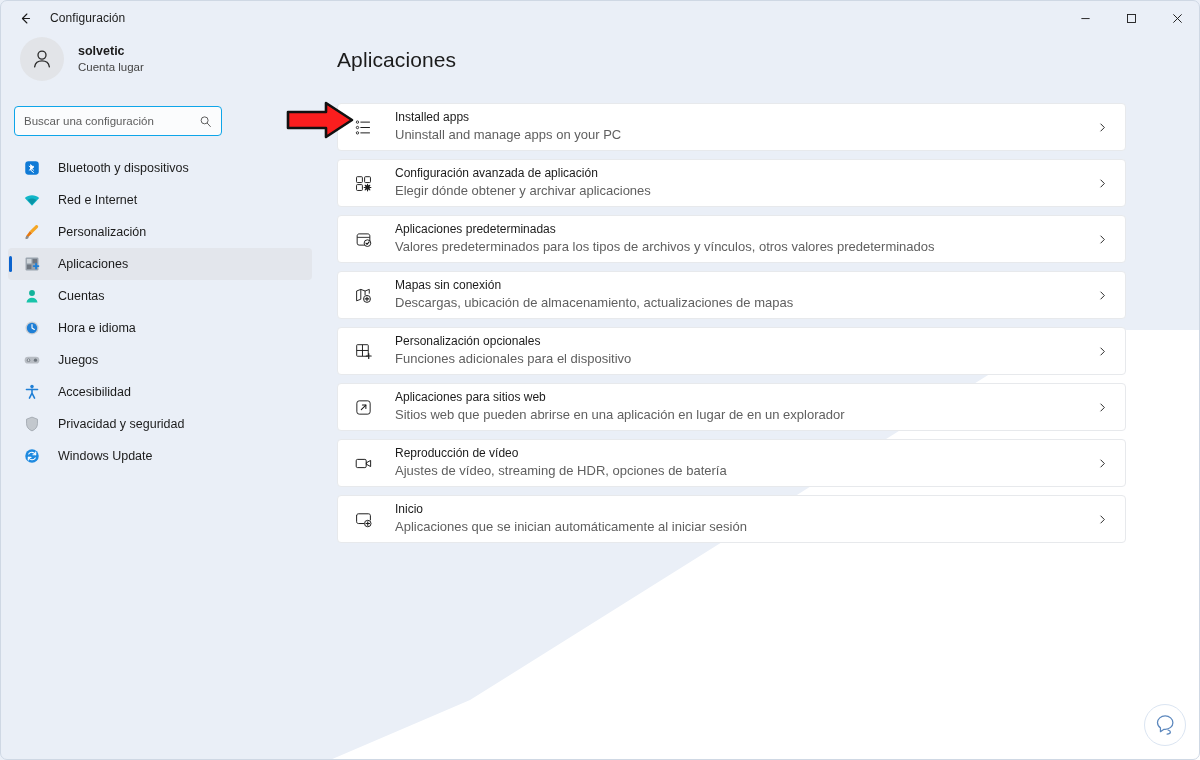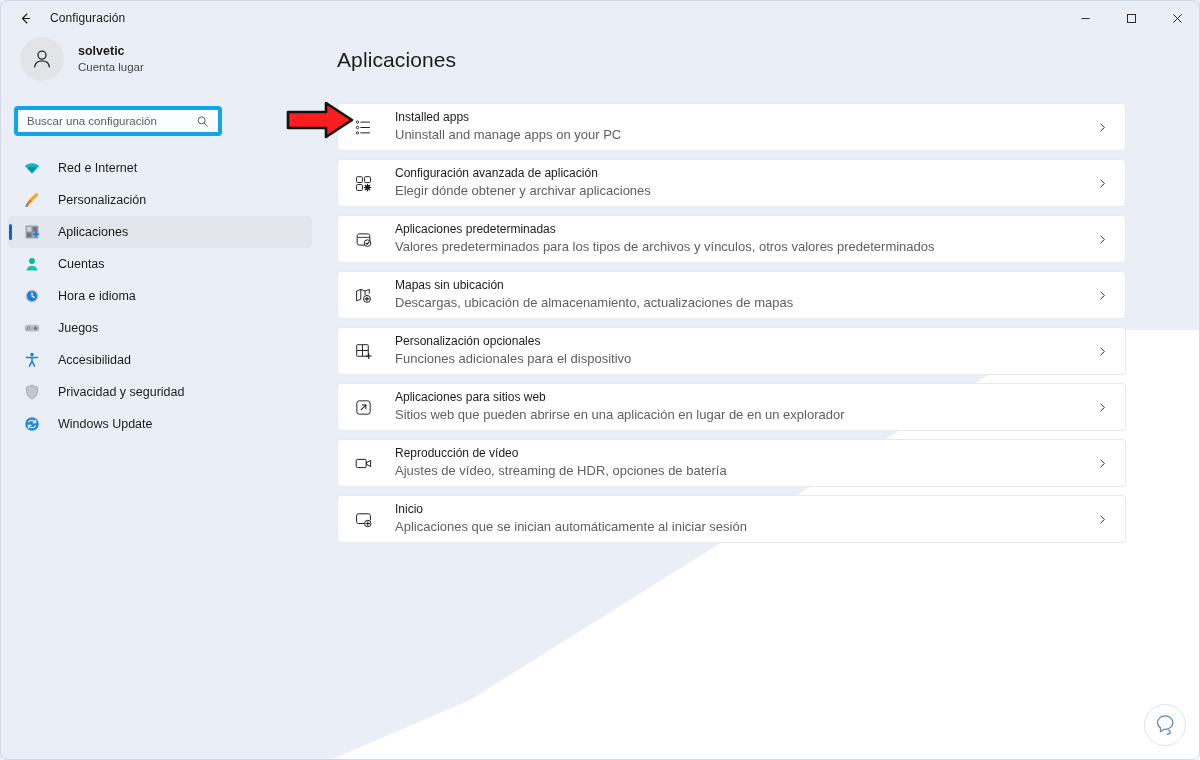--- a/index.html
+++ b/index.html
@@ -97,21 +97,21 @@
   .account-sub {
     font-size: 11.5px;
     color: #444;
     margin-top: 1px;
   }
 
   .searchbox {
     margin: 20px 0 0 14px;
     width: 208px; height: 30px;
     background: #fbfcfd;
-    border: 4px solid #0ea5e9;
+    border: 1px solid #0ea5e9;
     border-radius: 4px;
     display: flex;
     align-items: center;
     padding: 0 9px;
   }
   .searchbox input {
     border: none;
     outline: none;
     background: transparent;
     font-family: "Liberation Sans", sans-serif;
@@ -304,20 +304,30 @@
           <circle cx="6.9" cy="6.6" r="4.3" stroke="currentColor" stroke-width="1.05"></circle>
           <path d="M10.2 10.1 14 14.2" stroke="currentColor" stroke-width="1.05" stroke-linecap="round"></path>
         </svg>
       </span>
     </div>
 
     <div class="navlist">
         <div class="navitem">
           <span class="nav-icon">
             <svg width="18" height="18" viewBox="0 0 24 24" fill="none">
+              <rect x="3" y="3" width="18" height="18" rx="4.2" fill="#0f7ad6"></rect>
+              <path d="M10 7.4l4.3 3.6-4.3 3.6V7.4zM10 14.6l4.3 3.6-4.3-3.6z" fill="#fff" stroke="#fff" stroke-width=".9" stroke-linejoin="round"></path>
+              <path d="M8.2 9.6 14.3 15M8.2 15l6.1-5.4" stroke="#fff" stroke-width="1.15" stroke-linecap="round"></path>
+            </svg>
+          </span>
+          <span class="nav-label">Bluetooth y dispositivos</span>
+        </div>
+        <div class="navitem">
+          <span class="nav-icon">
+            <svg width="18" height="18" viewBox="0 0 24 24" fill="none">
               <path d="M2.4 9.4C5 7.1 8.4 5.8 12 5.8s7 1.3 9.6 3.6L12 19.6 2.4 9.4Z" fill="#11b6c8"></path>
               <path d="M6.3 11.9C7.9 10.6 9.9 9.9 12 9.9s4.1.7 5.7 2L12 18.4l-5.7-6.5Z" fill="#0a93a6"></path>
             </svg>
           </span>
           <span class="nav-label">Red e Internet</span>
         </div>
         <div class="navitem">
           <span class="nav-icon">
             <svg width="18" height="18" viewBox="0 0 24 24" fill="none">
               <path d="M19.6 3.4c.9.9.9 2 .1 2.8l-7.5 7.5-3-3 7.5-7.5c.8-.8 2-.8 2.9.2Z" fill="#f5a623"></path>
@@ -464,21 +474,21 @@
           <span class="card-icon">
             <svg width="19" height="19" viewBox="0 0 24 24" fill="none">
               <path d="M3.3 6.3 8.6 4.3v12.4l-5.3 2V6.3Z" stroke="currentColor" stroke-width="1.2" stroke-linejoin="round"></path>
               <path d="M8.6 4.3 14 6.3v5.2" stroke="currentColor" stroke-width="1.2" stroke-linejoin="round"></path>
               <path d="M14 6.3l5.3-2v5.3" stroke="currentColor" stroke-width="1.2" stroke-linejoin="round"></path>
               <circle cx="16.4" cy="16.3" r="4.4" fill="#fff" stroke="currentColor" stroke-width="1.2"></circle>
               <path d="M16.4 13.9v4.8M14 16.3h4.8" stroke="currentColor" stroke-width="1.4" stroke-linecap="round"></path>
             </svg>
           </span>
           <div class="card-text">
-            <div class="card-title">Mapas sin ubicación</div>
+            <div class="card-title">Mapas sin conexión</div>
             <div class="card-sub">Descargas, ubicación de almacenamiento, actualizaciones de mapas</div>
           </div>
           <span class="chevron">
             <svg width="11" height="11" viewBox="0 0 16 16" fill="none">
               <path d="M5.6 2.9 10.7 8l-5.1 5.1" stroke="currentColor" stroke-width="1.45" stroke-linecap="round" stroke-linejoin="round"></path>
             </svg>
           </span>
         </div>
         <div class="card">
           <span class="card-icon">

